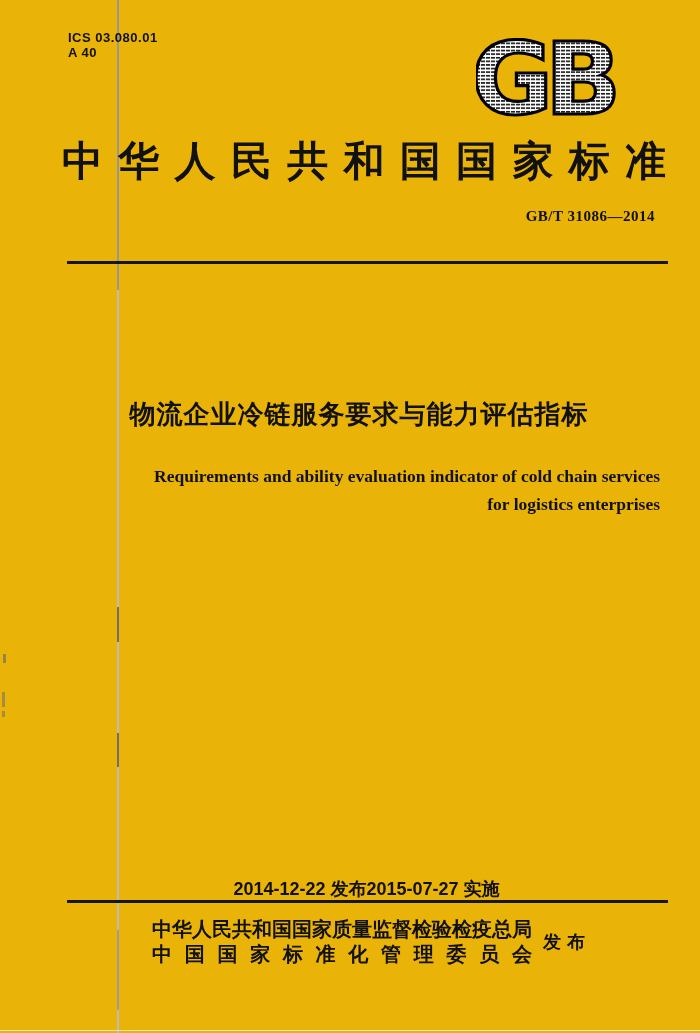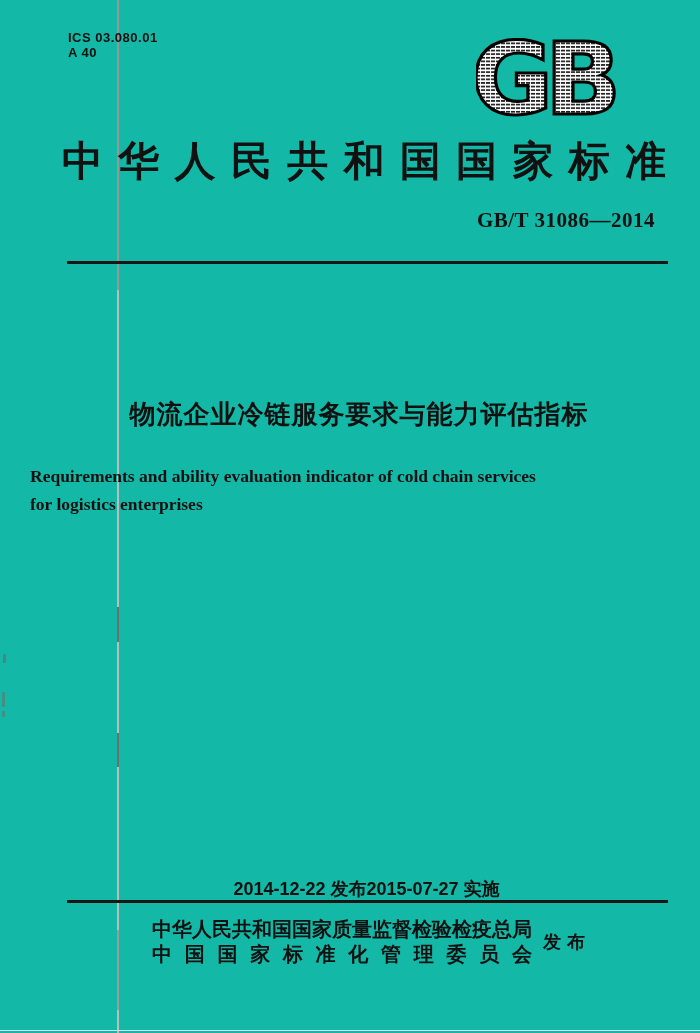--- a/index.html
+++ b/index.html
@@ -1,21 +1,21 @@
 <!DOCTYPE html>
 <html><head>
 <meta charset="utf-8">
 <style>
   html, body { margin: 0; padding: 0; background: #e8e8e8; }
   .page {
     position: relative;
     width: 700px;
     height: 1033px;
     margin: 0 auto;
-    background: #14b8a6;
+    background: #eab308;
     overflow: hidden;
     color: #111;
     font-family: "Liberation Sans", sans-serif;
   }
   .abs { position: absolute; }
 
   
   .fold-line {
     left: 117px; top: 0; width: 2px; height: 1033px;
     background: #bcbcbc;
@@ -37,41 +37,41 @@
   .standard-heading {
     left: 62px; top: 134px; width: 604px; height: 48px;
     font-size: 41px; font-weight: bold;
     font-family: "Liberation Serif", serif;
     white-space: nowrap;
   }
 
   
   .standard-number {
     right: 45px; top: 208px;
-    font-size: 21px; font-weight: bold;
+    font-size: 15px; font-weight: bold;
     font-family: "Liberation Serif", serif;
     letter-spacing: 0.5px;
   }
 
   .rule { background: #161616; }
   .rule-top { left: 67px; top: 261px; width: 601px; height: 3px; }
   .rule-bottom { left: 67px; top: 900px; width: 601px; height: 3px; }
 
   
   .title-cn {
     left: 40px; right: 22px; top: 397px;
     text-align: center;
     font-size: 26px; font-weight: bold;
     font-family: "Liberation Sans", sans-serif;
     letter-spacing: 1px;
     white-space: nowrap;
   }
   .title-en {
     left: 30px; right: 40px; top: 463px;
-    text-align: left;
+    text-align: right;
     font-size: 17.5px; font-weight: bold;
     line-height: 27.5px;
     font-family: "Liberation Serif", serif;
   }
 
   
   .date-row {
     left: 68px; right: 35px; top: 877px;
     display: flex; justify-content: center;
     font-size: 18px; font-weight: bold;

